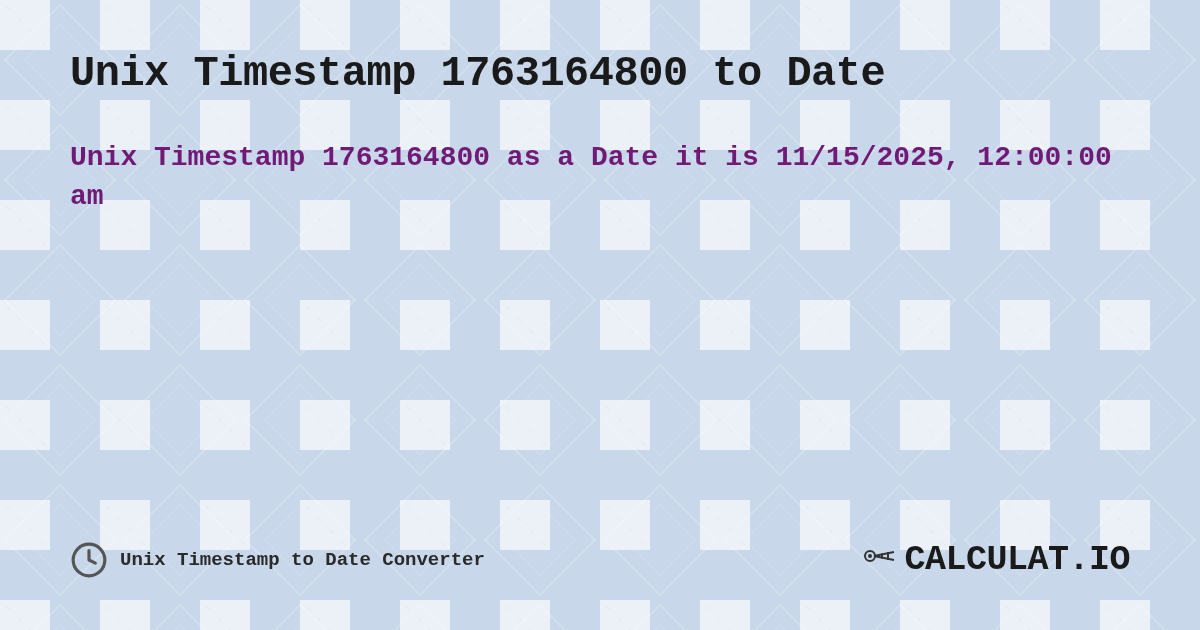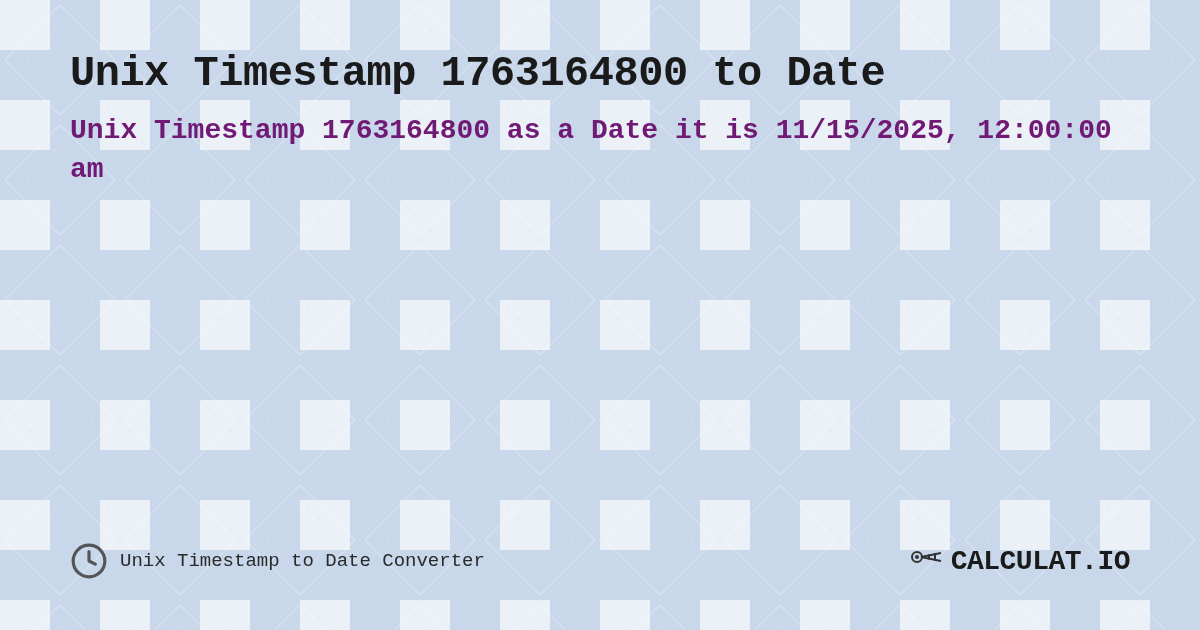--- a/index.html
+++ b/index.html
@@ -61,21 +61,21 @@
     }
 
     .main-section {
       flex: 1;
     }
 
     h1 {
       font-size: 42px;
       font-weight: 900;
       color: #1a1a1a;
-      margin-bottom: 13px;
+      margin-bottom: 40px;
       font-family: 'Courier New', Courier, monospace;
       letter-spacing: -0.5px;
     }
 
     .description {
       font-size: 20px;
       color: #2a2a2a;
       line-height: 1.7;
       margin-bottom: 50px;
       font-family: 'Courier New', Courier, monospace;
@@ -108,39 +108,39 @@
     }
 
     .clock-icon {
       width: 38px;
       height: 38px;
       color: #555;
     }
 
     .footer-label {
       font-size: 19px;
-      font-weight: 400;
+      font-weight: 700;
       color: #2a2a2a;
       font-family: 'Courier New', Courier, monospace;
     }
 
     .logo {
       display: flex;
       align-items: center;
       gap: 8px;
     }
 
     .logo-icon {
       width: 36px;
       height: 36px;
       color: #444;
     }
 
     .logo-text {
-      font-size: 28px;
+      font-size: 35px;
       font-weight: 900;
       color: #1a1a1a;
       font-family: 'Courier New', Courier, monospace;
       letter-spacing: -0.5px;
     }
   </style>
 </head>
 <body>
 
 <div class="background">

